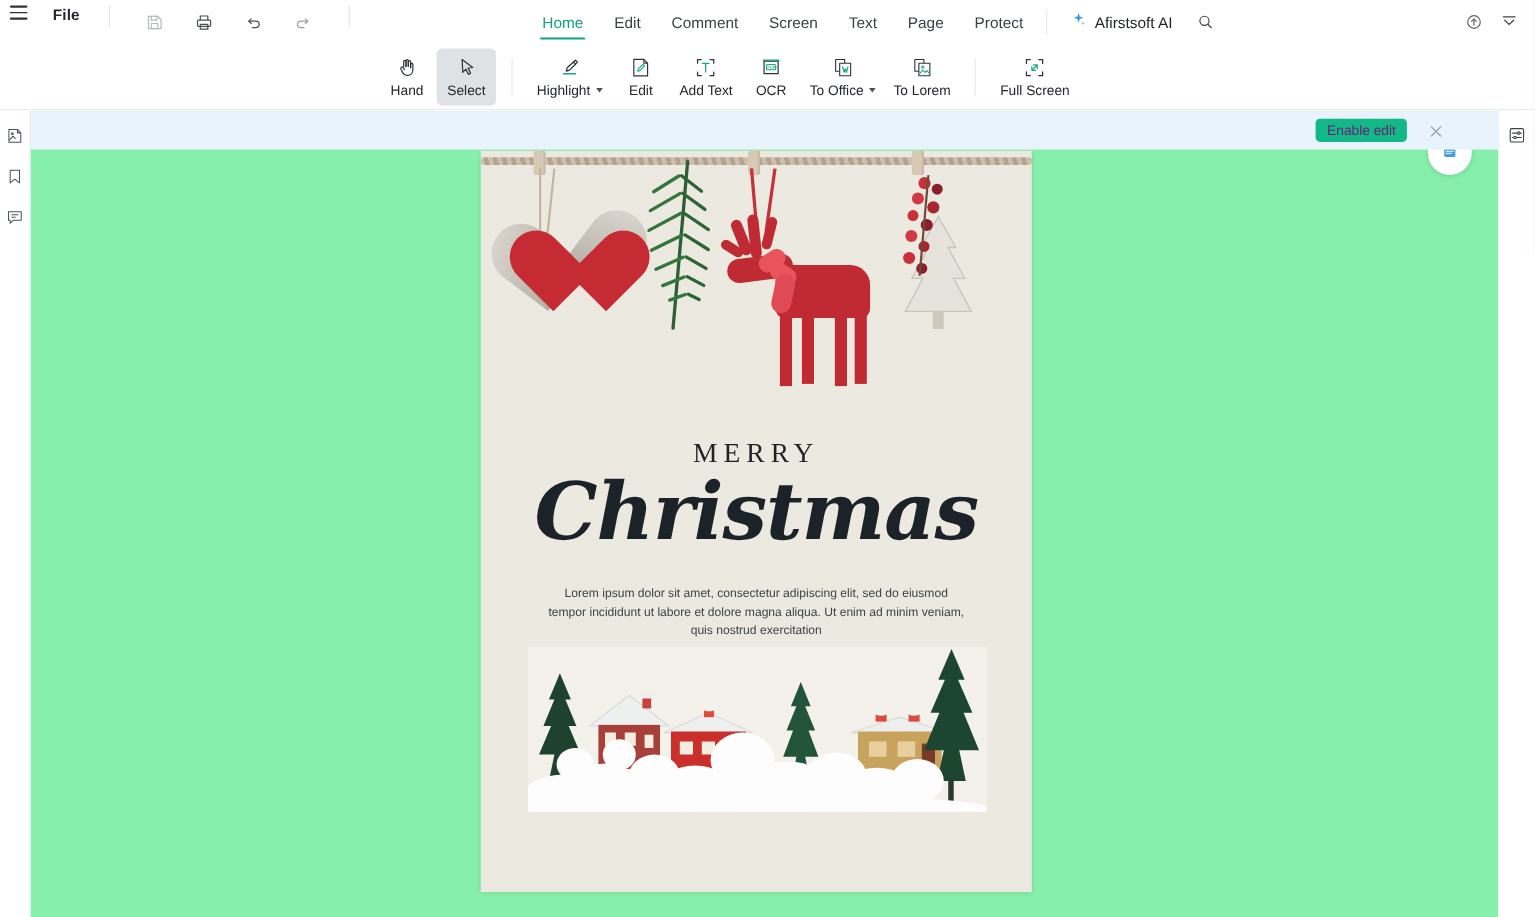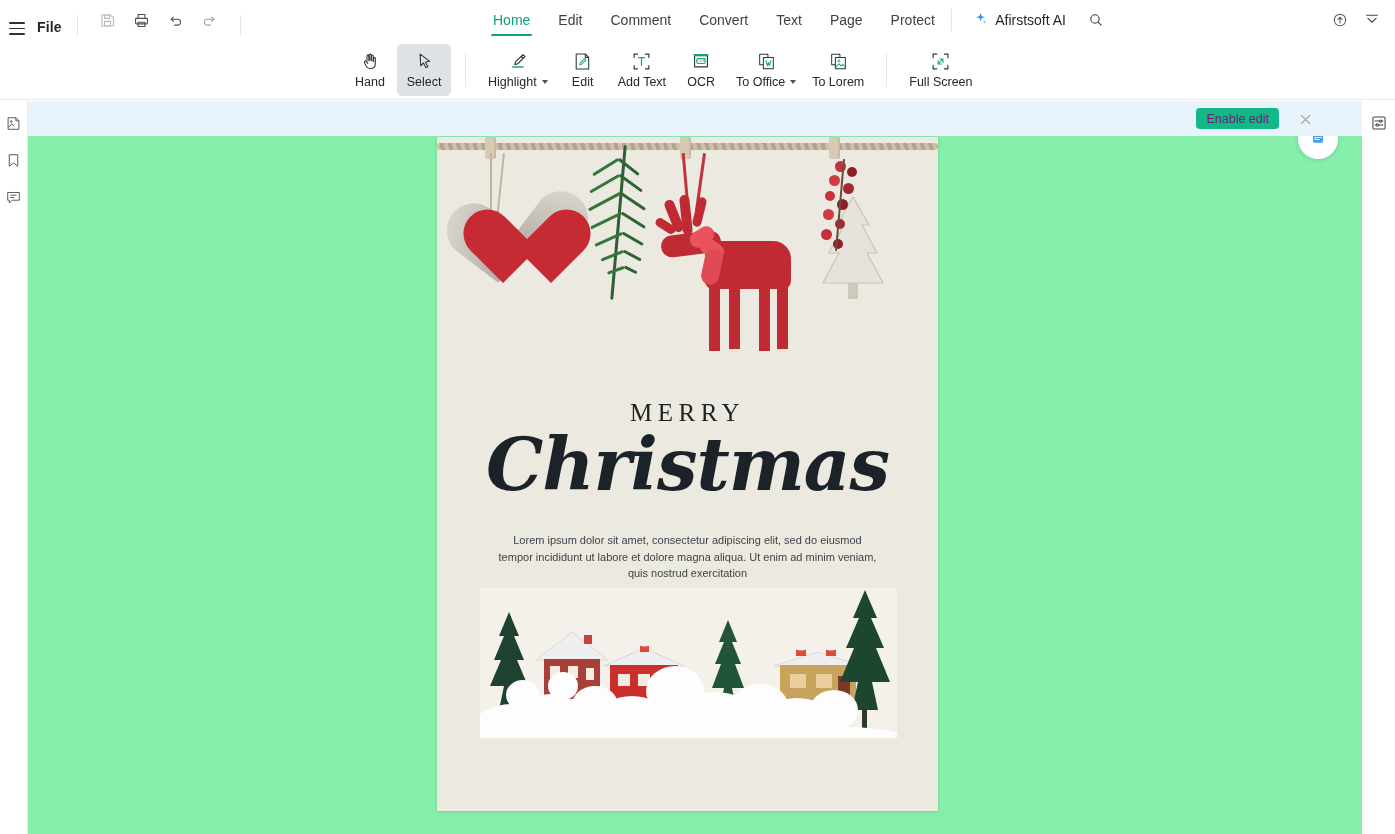--- a/index.html
+++ b/index.html
@@ -9,21 +9,21 @@
     background: #ffffff;
     overflow: hidden;
   }
   .app { position: relative; width: 1395px; height: 834px; background: #fff; }
 
   
   .menubar {
     position: absolute; top: 0; left: 0; width: 1395px; height: 40px;
     display: flex; align-items: center; background: #fff;
   }
-  .mb-left { display: flex; align-items: flex-end; gap: 4px; padding-left: 9px; }
+  .mb-left { display: flex; align-items: flex-start; gap: 15px; padding-left: 9px; }
   .hamburger { width: 16px; height: 13px; display: flex; flex-direction: column;
     justify-content: space-between; margin-right: 8px; cursor: pointer; }
   .hamburger i { display: block; height: 1.6px; background: #2f3338; border-radius: 1px; }
   .file-label { font-size: 14px; color: #23272c; font-weight: 600; letter-spacing: .1px; cursor: pointer; }
   .mb-sep { width: 1px; height: 20px; background: #e2e5e8; margin: 0 11px; }
   .qicon { width: 30px; height: 30px; display: flex; align-items: center; justify-content: center;
     cursor: pointer; border-radius: 4px; }
   .qicon svg { display: block; }
 
   .tabs { position: absolute; left: 479px; top: 0; height: 40px; display: flex; align-items: center; gap: 0; }
@@ -186,21 +186,21 @@
       <div class="tab active">
           <span>Home</span>
         </div>
       <div class="tab">
           <span>Edit</span>
         </div>
       <div class="tab">
           <span>Comment</span>
         </div>
       <div class="tab">
-          <span>Convert</span>
+          <span>Screen</span>
         </div>
       <div class="tab">
           <span>Text</span>
         </div>
       <div class="tab">
           <span>Page</span>
         </div>
       <div class="tab">
           <span>Protect</span>
         </div>

